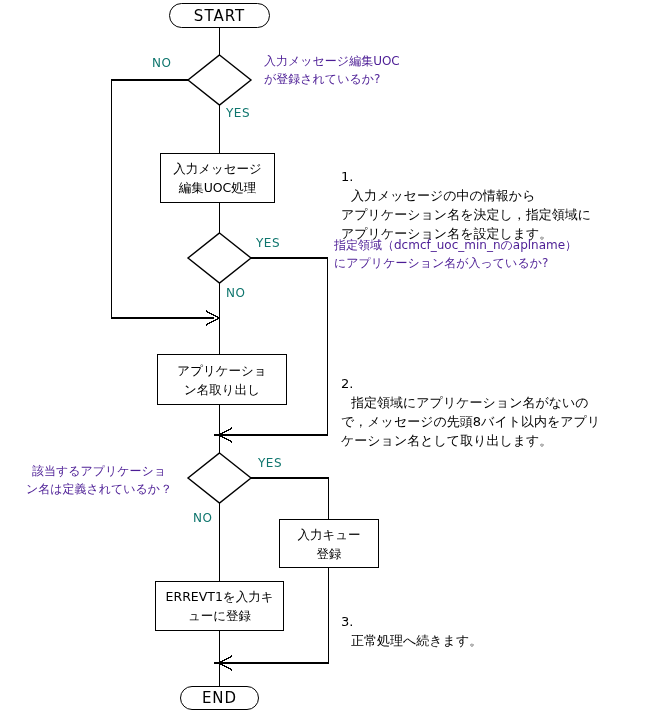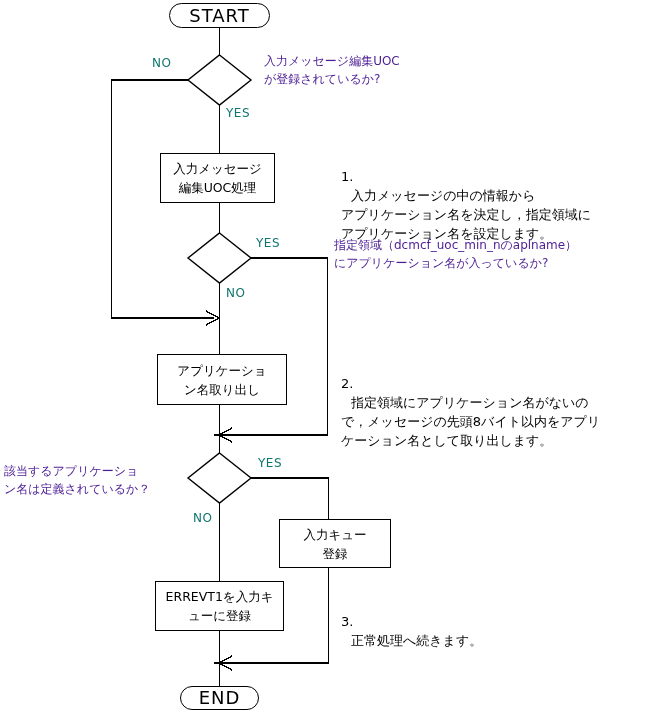--- a/index.html
+++ b/index.html
@@ -36,21 +36,21 @@
     text-align: center;
     background: #ffffff;
     border: 1px solid #000000;
     font-size: 12px;
     line-height: 16px;
     letter-spacing: 0px;
     white-space: pre-line;
   }
   .terminal {
     border-radius: 14px;
-    font-size: 18px;
+    font-size: 15px;
     letter-spacing: 1px;
   }
   .process {
     font-size: 12.5px;
     line-height: 19px;
   }
   .label {
     position: absolute;
     font-size: 12px;
     line-height: 18px;
@@ -140,27 +140,27 @@
   <div class="node process" style="left:157px; top:354px; width:130px; height:51px;">アプリケーショ
 ン名取り出し</div>
 
   <div class="note" style="left:341px; top:355px; width:315px;">
     <span>2.</span>
     <span style="display:inline-block; width:10px;"></span><span style="display:inline; white-space:pre-line;">指定領域にアプリケーション名がないの
 で，メッセージの先頭8バイト以内をアプリ
 ケーション名として取り出します。</span>
   </div>
 
-  <div class="label" style="left:4px; top:462px; width:190px;">該当するアプリケーショ
+  <div class="label" style="left:4px; top:462px; width:190px;text-align:center;">該当するアプリケーショ
 ン名は定義されているか？</div>
 
   <div class="branch" style="left:258px; top:456px;">YES</div>
   <div class="branch" style="left:193px; top:511px;">NO</div>
 
-  <div class="node process" style="left:279px; top:519px; width:112px; height:49px;">入力キュー
+  <div class="node process" style="left:279px; top:519px; width:100px; height:49px;">入力キュー
 登録</div>
 
   <div class="node process" style="left:155px; top:581px; width:129px; height:50px;">ERREVT1を入力キ
 ューに登録</div>
 
   <div class="note" style="left:341px; top:593px; width:300px;">
     <span>3.</span>
     <span style="display:inline-block; width:10px;"></span><span style="display:inline; white-space:pre-line;">正常処理へ続きます。</span>
   </div>
 

